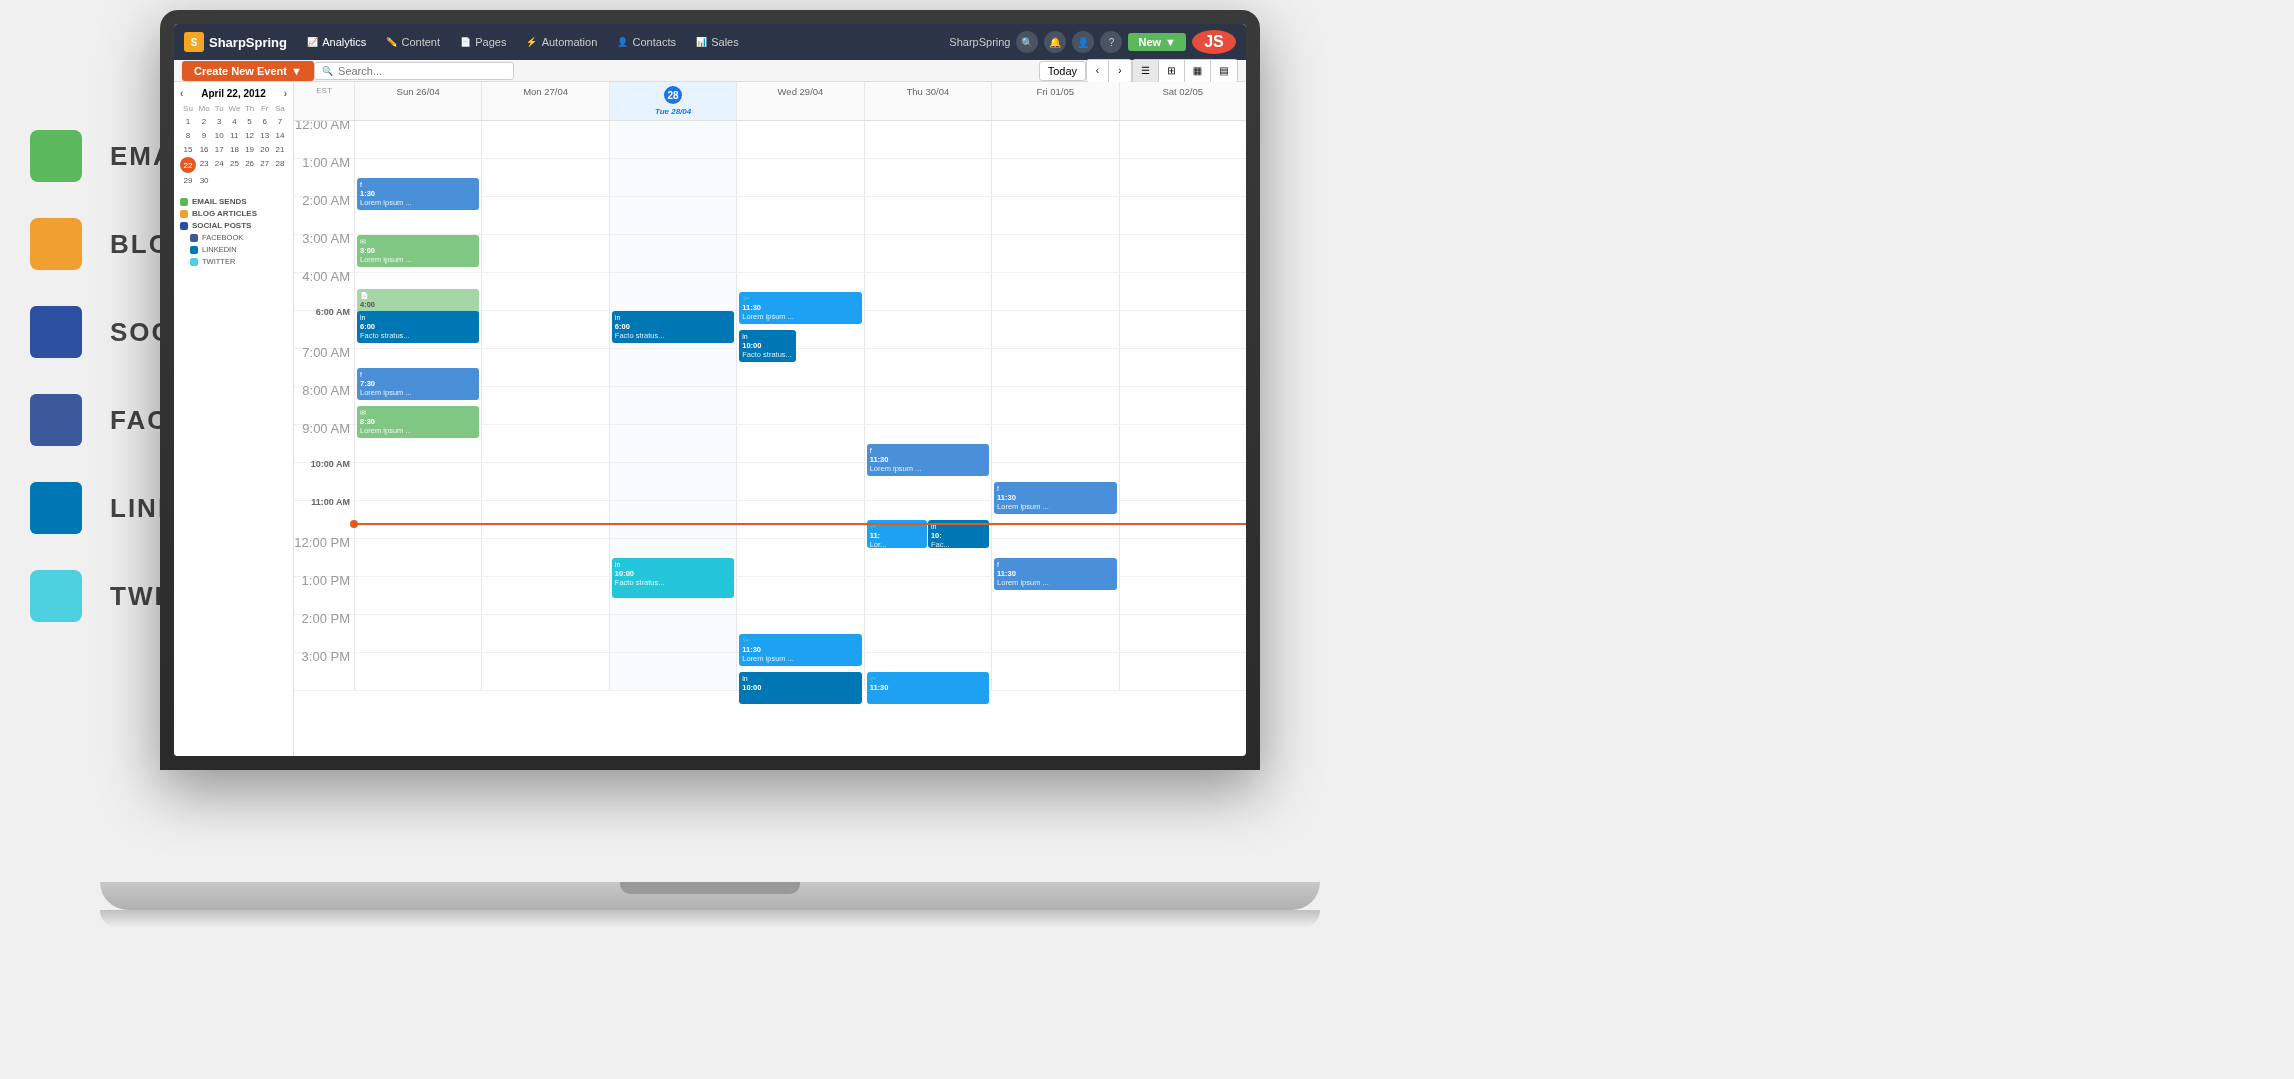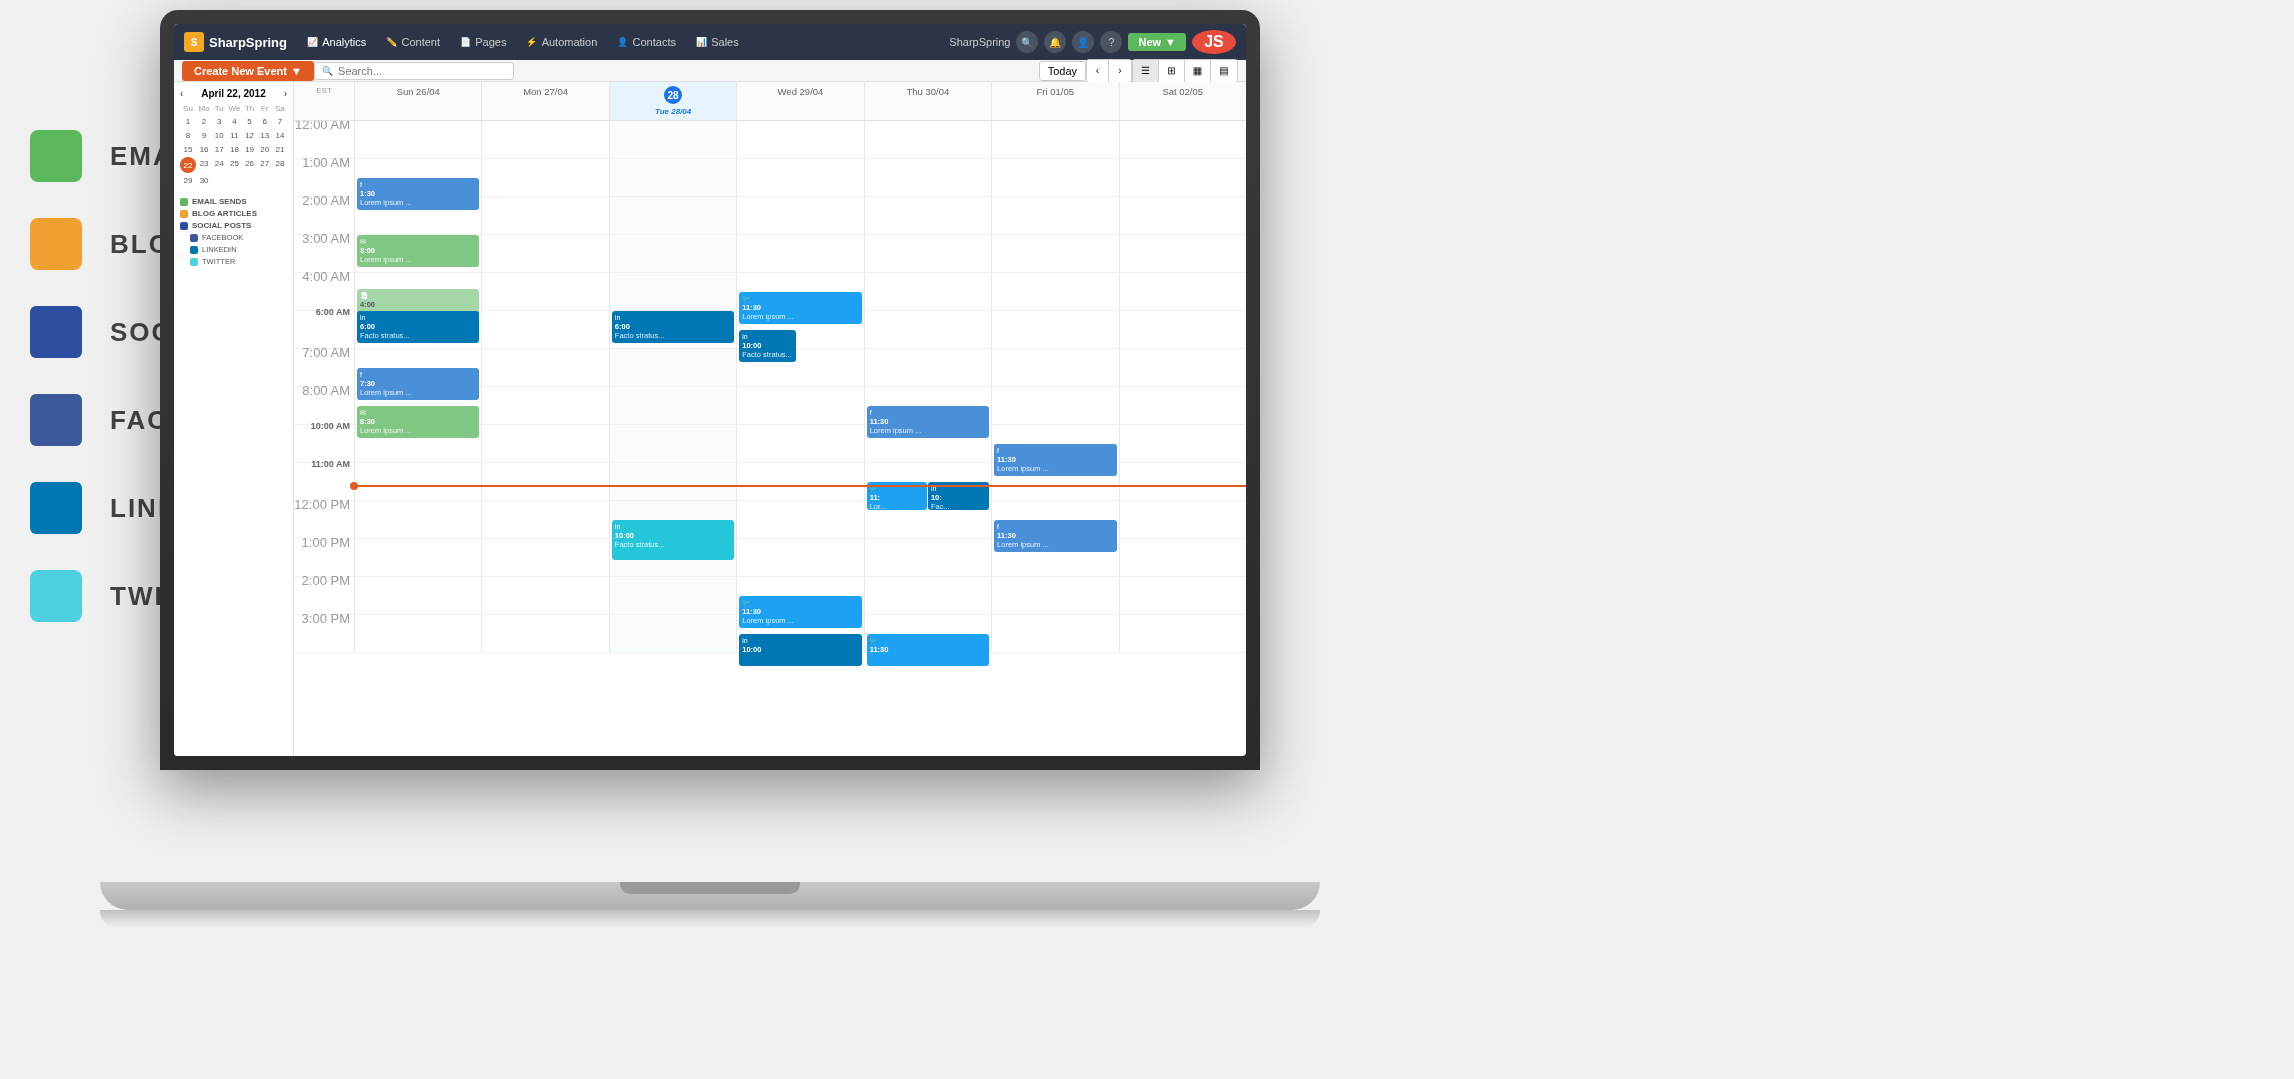--- a/index.html
+++ b/index.html
@@ -878,20 +878,30 @@
                     <span class="event-icon">in</span>
                     <span class="event-title">10:00</span>
                     <span class="event-sub">Facto stratus...</span>
                   </div>
                 </div>
                 <div class="time-cell"></div>
                 <div class="time-cell"></div>
                 <div class="time-cell"></div>
               </div>
 
+              <div class="time-row">
+                <div class="time-label">9:00 AM</div>
+                <div class="time-cell"></div>
+                <div class="time-cell"></div>
+                <div class="time-cell today-col"></div>
+                <div class="time-cell"></div>
+                <div class="time-cell"></div>
+                <div class="time-cell"></div>
+                <div class="time-cell"></div>
+              </div>
 
               <div class="time-row">
                 <div class="time-label bold">10:00 AM</div>
                 <div class="time-cell"></div>
                 <div class="time-cell"></div>
                 <div class="time-cell today-col"></div>
                 <div class="time-cell"></div>
                 <div class="time-cell" style="position:relative;">
                   <div class="event ev-blue" style="top:-19px; left:2px; right:2px; height:32px;">
                     <span class="event-icon">f</span>

